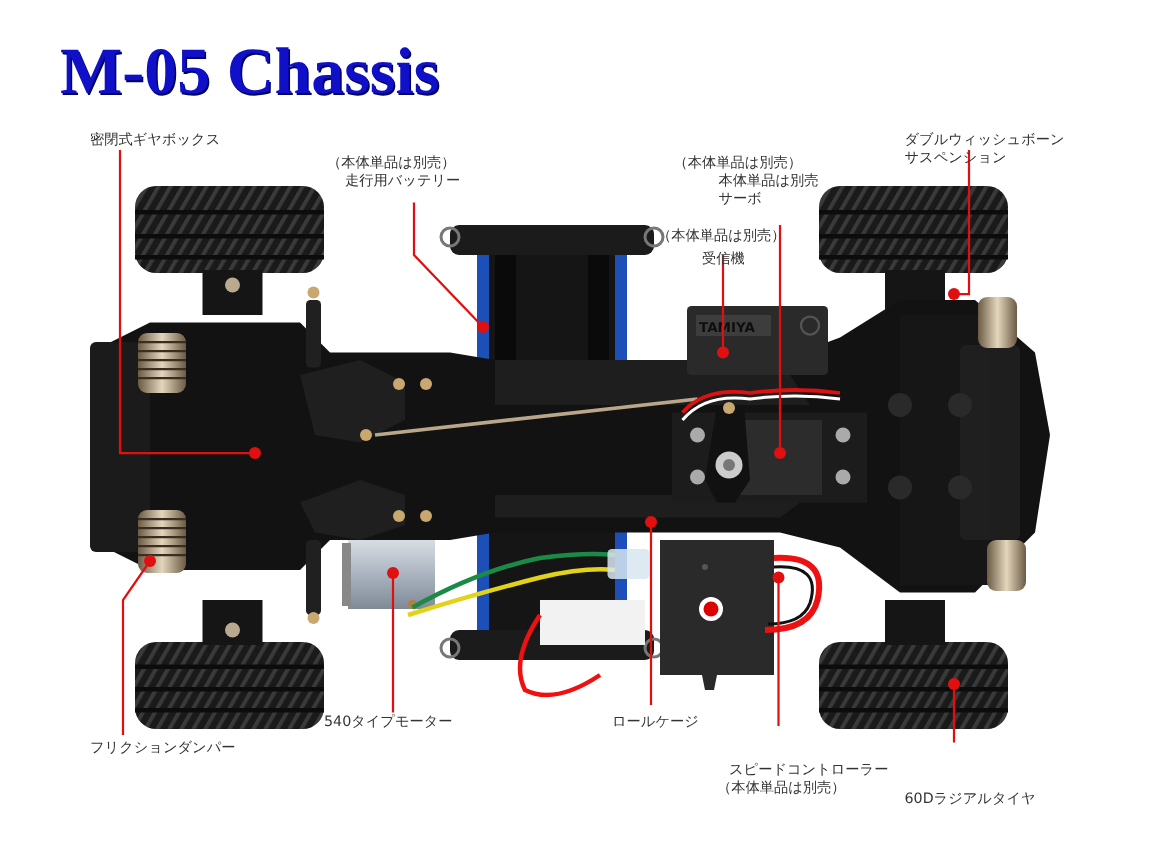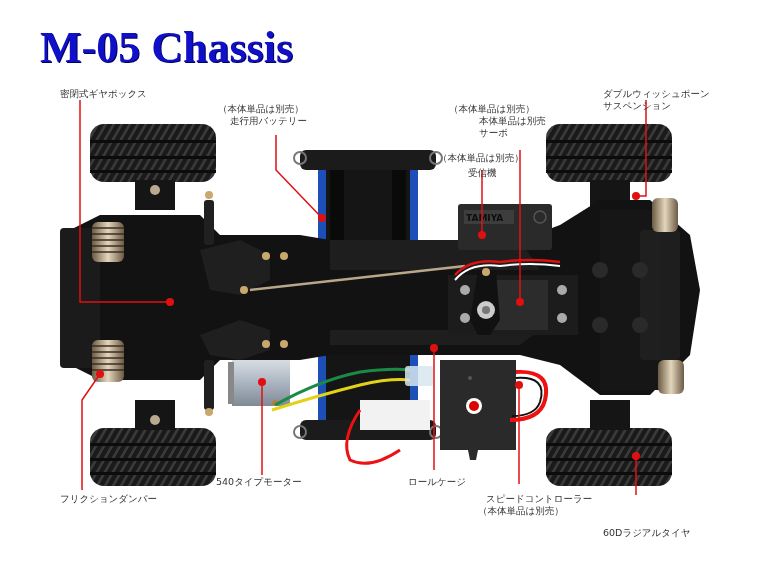--- a/index.html
+++ b/index.html
@@ -232,21 +232,21 @@
   </div>
 
   <div class="label" style="left:216px; top:476px;">
     <span>540タイプモーター</span>
   </div>
 
   <div class="label" style="left:408px; top:476px;">
     <span>ロールケージ</span>
   </div>
 
-  <div class="label" style="left:478px; top:493px;">
+  <div class="label" style="left:478px; top:508px;">
     <div style="padding-left:8px;">スピードコントローラー</div>
     <div class="big">（本体単品は別売）</div>
   </div>
 
   <div class="label" style="left:603px; top:527px;">
     <span>60Dラジアルタイヤ</span>
   </div>
 
 </div>
 

